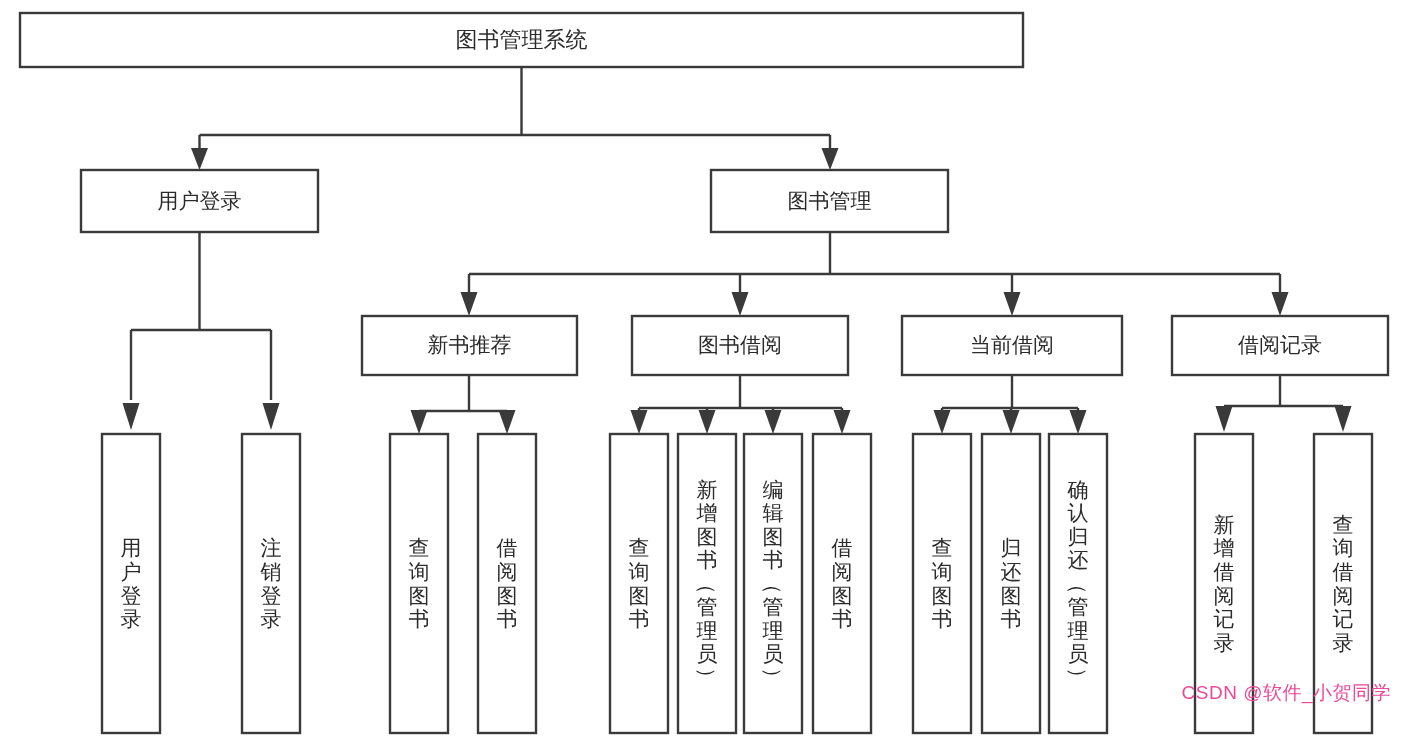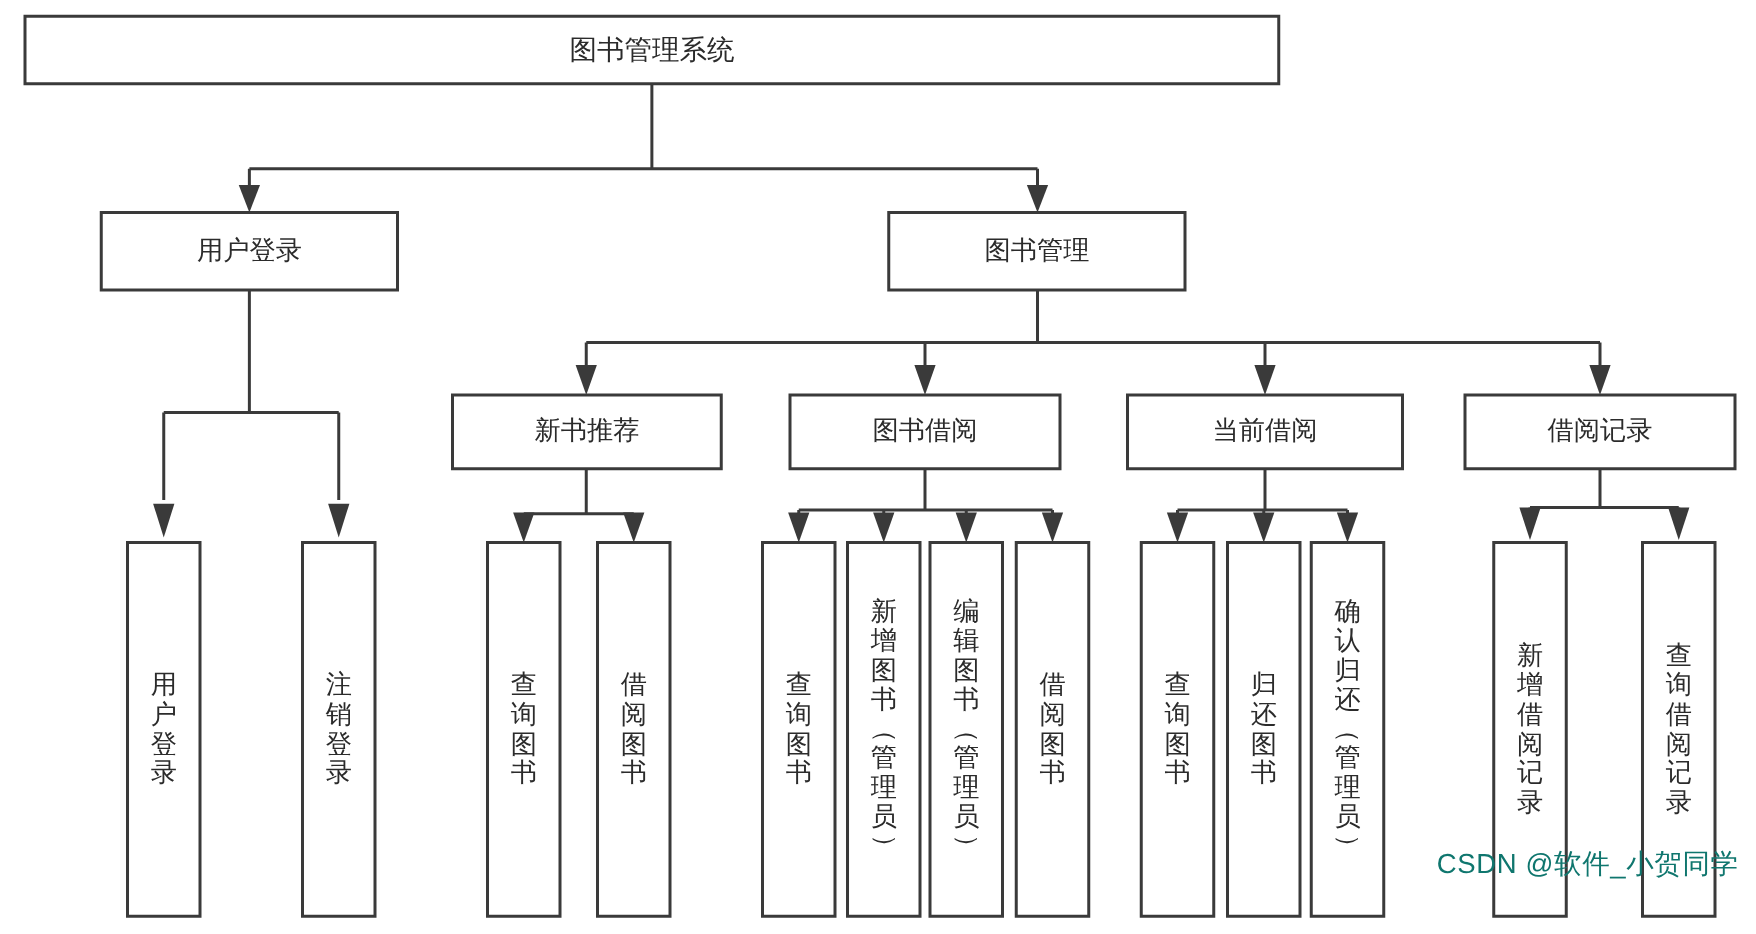--- a/index.html
+++ b/index.html
@@ -73,22 +73,22 @@
     text-align: center;
   }
   .leaf-label span.glyph {
     display: block;
   }
   .watermark {
     position: absolute;
     right: 14px;
     bottom: 4px;
     font-family: "Liberation Sans", "DejaVu Sans", sans-serif;
-    font-size: 22px;
-    color: #0f766e;
+    font-size: 19px;
+    color: #ec4899;
     letter-spacing: 0.5px;
     white-space: nowrap;
     user-select: none;
     margin-left: 16px;
   }
 </style>
 </head>
 <body>
 
 <div id="diagram-root">

